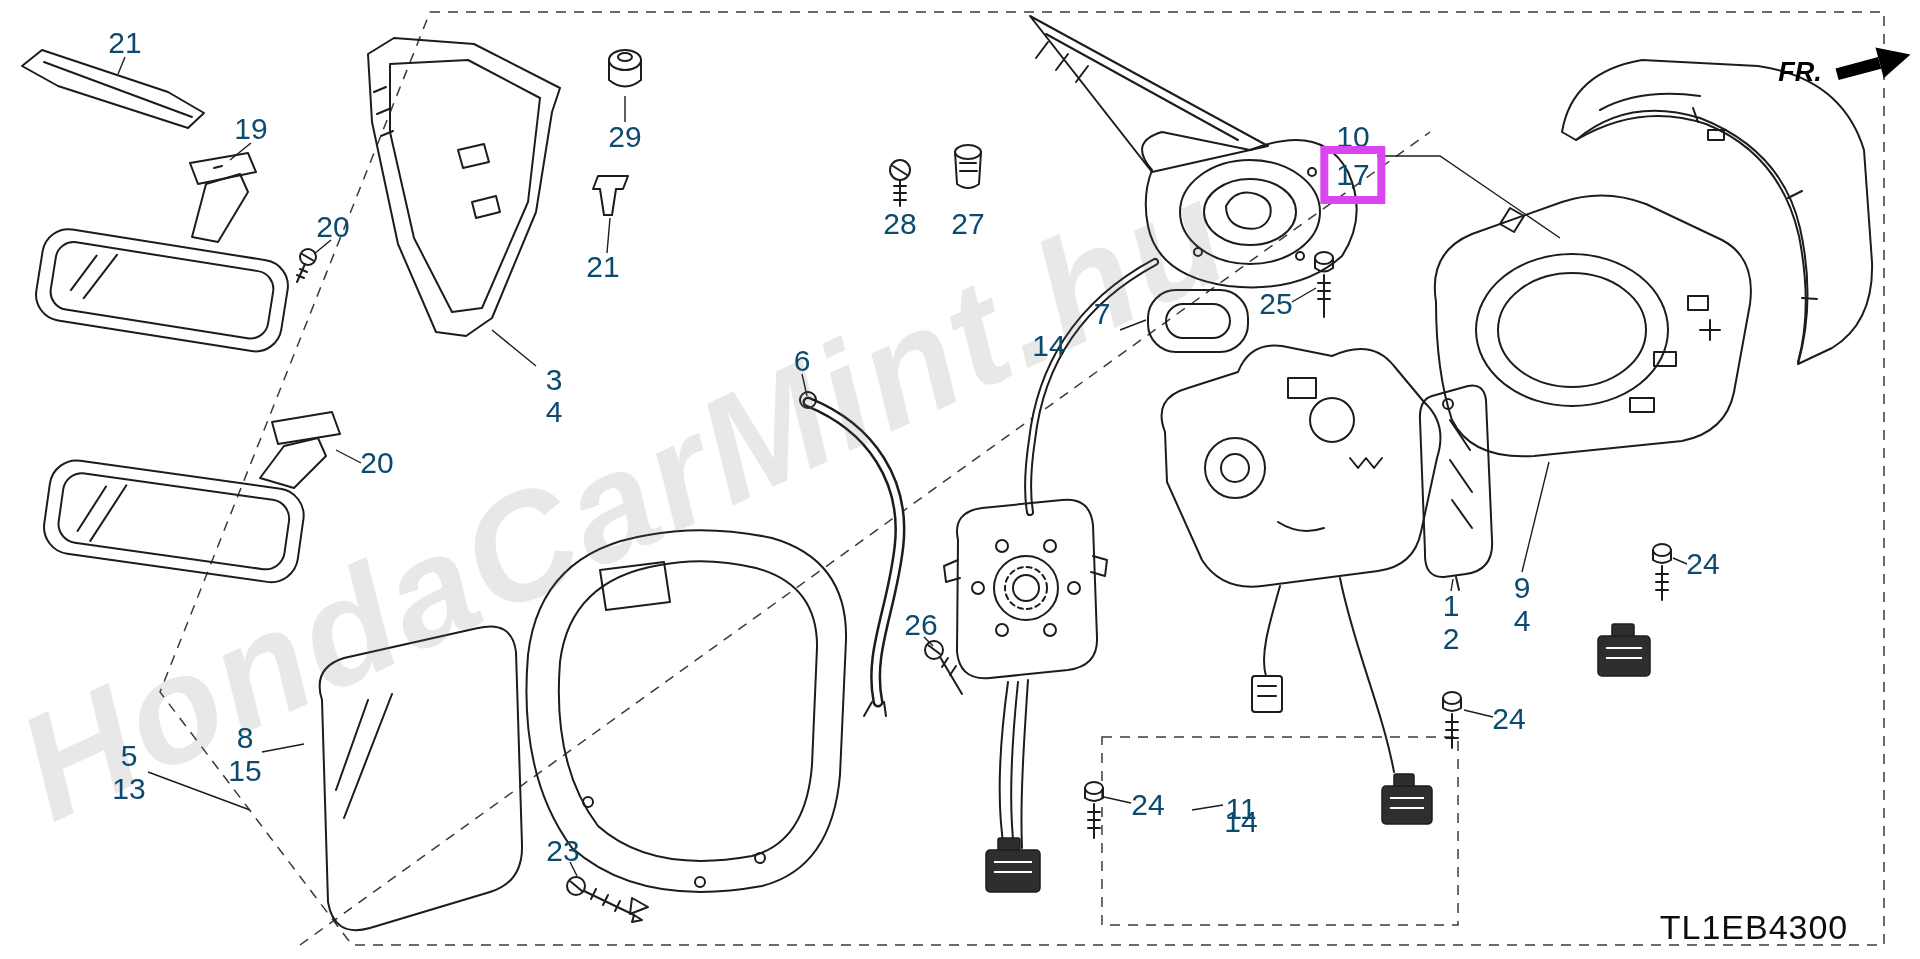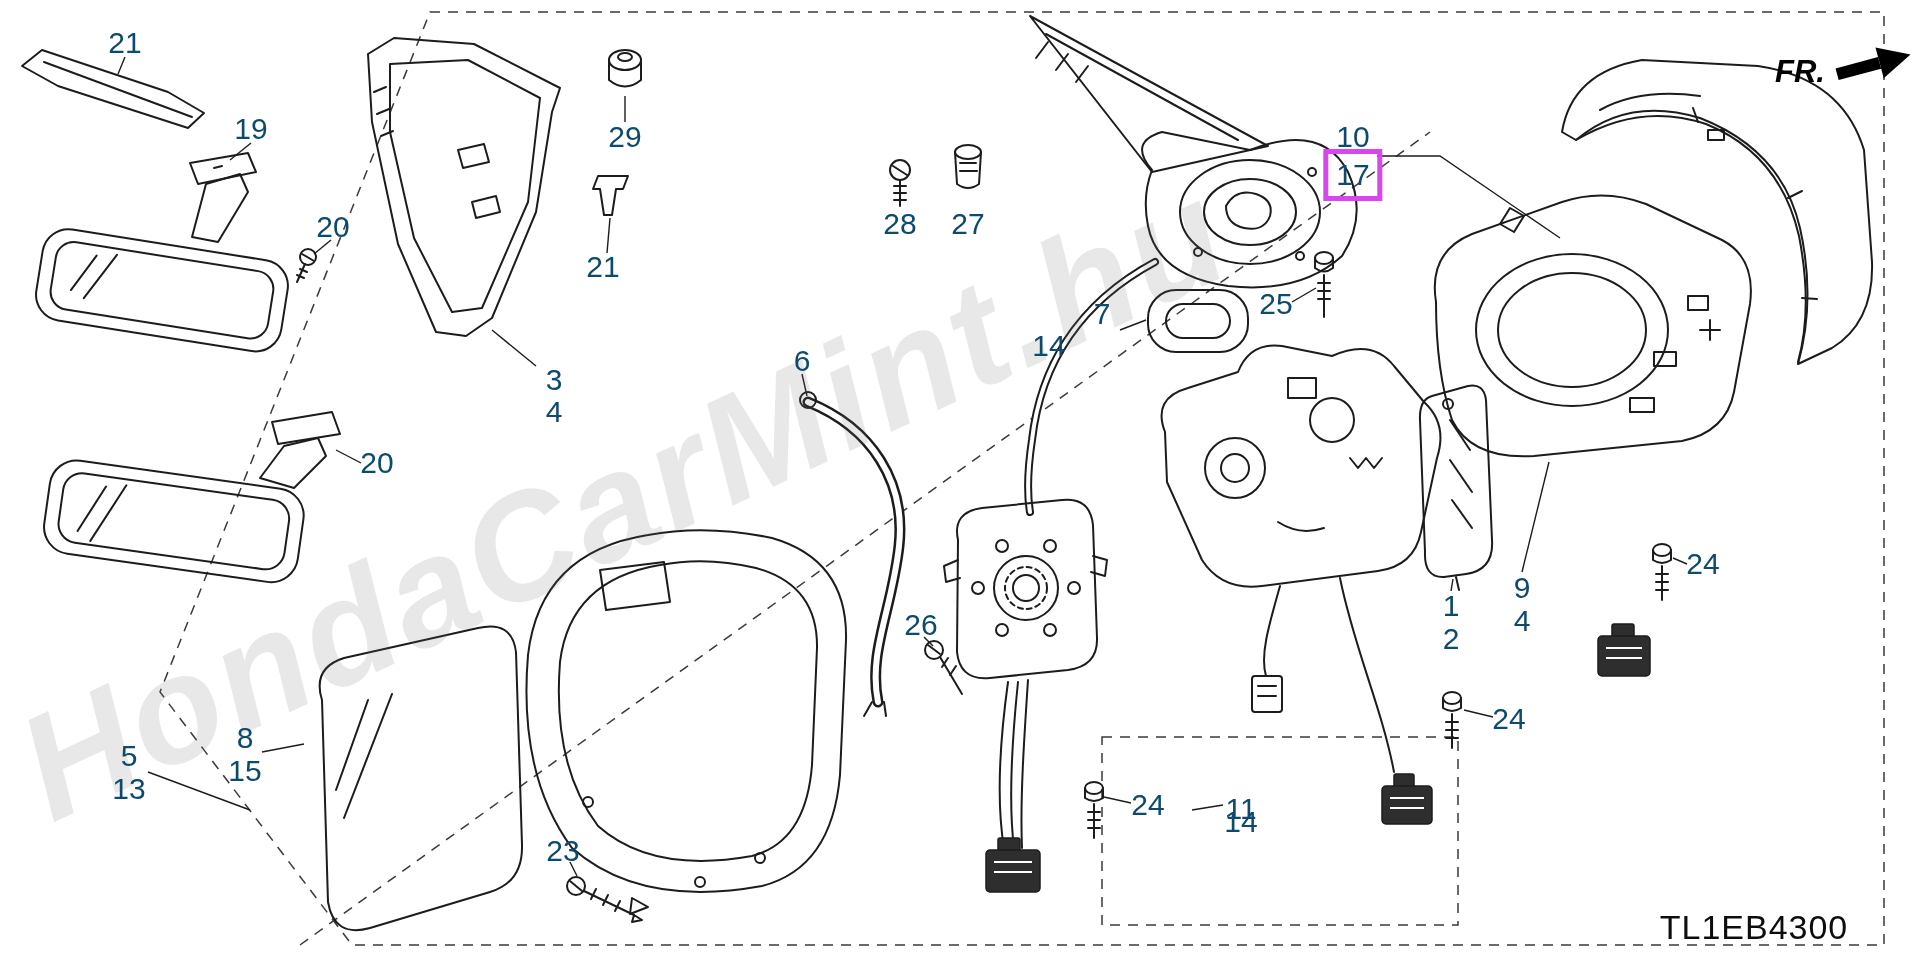--- a/index.html
+++ b/index.html
@@ -18,35 +18,35 @@
     transform: translate(-50%, -50%);
     font-size: 30px;
     line-height: 1;
     color: #0c4a6e;
     white-space: nowrap;
     user-select: none;
     z-index: 5;
     text-align: center;
   }
   .plabel--boxed {
-    border: 5px solid #d946ef;
+    border: 8px solid #d946ef;
     padding: 6px 8px;
   }
   .diagram-code {
     position: absolute;
     transform: translate(-50%, -50%);
     font-size: 34px;
     letter-spacing: 1px;
     color: #0d0d0d;
     z-index: 5;
   }
   .fr-label {
     position: absolute;
     transform: translate(-50%, -50%);
-    font-size: 31px;
+    font-size: 27px;
     font-weight: bold;
     font-style: italic;
     color: #000;
     z-index: 5;
   }
   .watermark {
     position: absolute;
     left: 30px;
     top: 690px;
     transform: rotate(-25deg);

